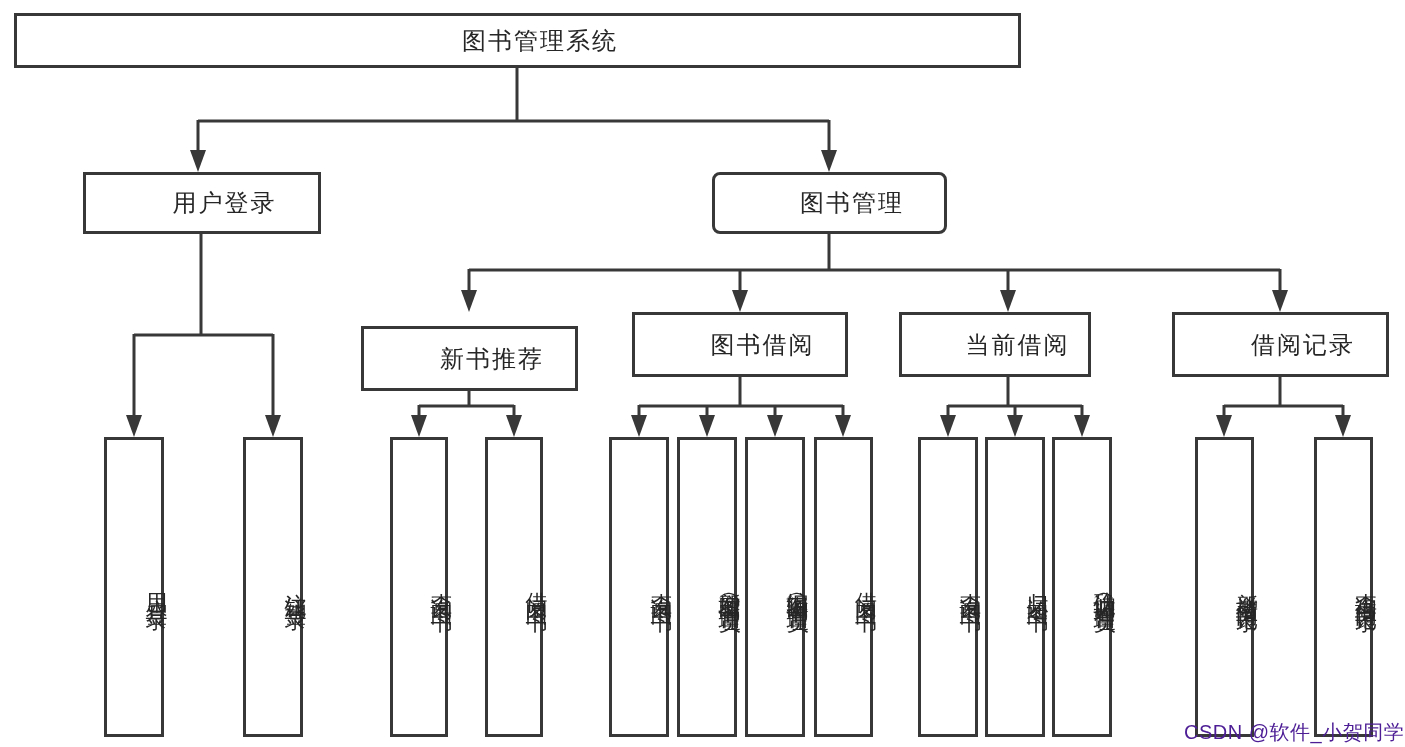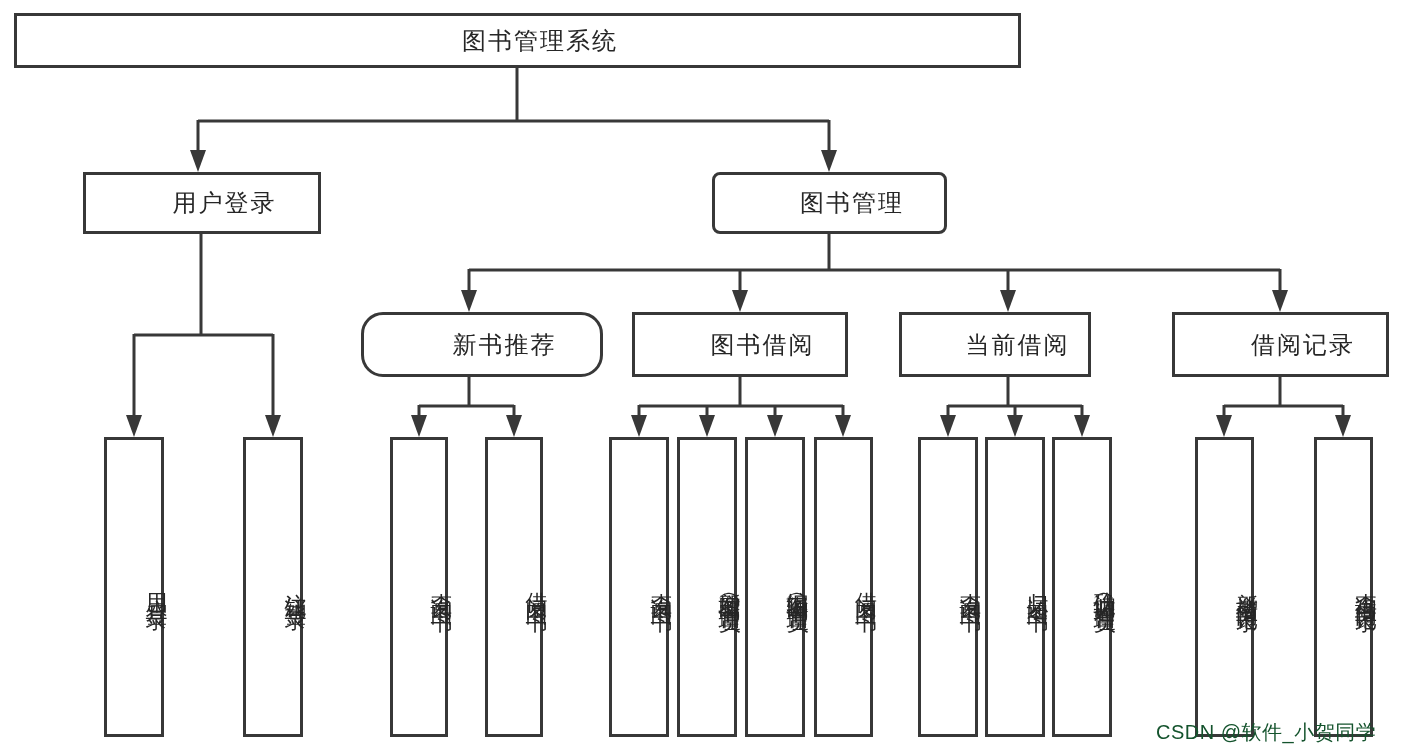--- a/index.html
+++ b/index.html
@@ -42,24 +42,24 @@
   .leaf {
     top: 437px; height: 300px;
     writing-mode: vertical-rl;
     text-orientation: mixed;
     font-size: 22px;
     letter-spacing: 6px;
     line-height: 1;
   }
   .watermark {
     position: absolute;
-    left: 1156px; top: 719px;
+    left: 1184px; top: 719px;
     font-size: 20px;
     letter-spacing: 0.5px;
-    color: #14532d;
+    color: #4c1d95;
     white-space: nowrap;
   }
 </style>
 </head>
 <body>
 
 <div id="stage">
 
   <svg class="connectors" viewBox="0 0 1405 747">
 
@@ -109,21 +109,21 @@
       <polygon points="1216,415 1232,415 1224,437"></polygon>
       <polygon points="1335,415 1351,415 1343,437"></polygon>
     </g>
   </svg>
 
   <div class="node h-node root-node">图书管理系统</div>
 
   <div class="node h-node l2-node" style="left:83px; top:172px; width:238px;">用户登录</div>
   <div class="node h-node l2-node" style="left:712px; top:172px; width:235px;border-radius:8px;">图书管理</div>
 
-  <div class="node h-node l3-node" style="left:361px; top:312px; width:242px;border-radius:22px;">新书推荐</div>
+  <div class="node h-node l3-node" style="left:361px; top:326px; width:217px;">新书推荐</div>
   <div class="node h-node l3-node" style="left:632px; top:312px; width:216px;">图书借阅</div>
   <div class="node h-node l3-node" style="left:899px; top:312px; width:192px;">当前借阅</div>
   <div class="node h-node l3-node" style="left:1172px; top:312px; width:217px;">借阅记录</div>
 
   <div class="node leaf" style="left:104px; width:60px;">用户登录</div>
   <div class="node leaf" style="left:243px; width:60px;">注销登录</div>
 
   <div class="node leaf" style="left:390px; width:58px;">查询图书</div>
   <div class="node leaf" style="left:485px; width:58px;">借阅图书</div>
 

